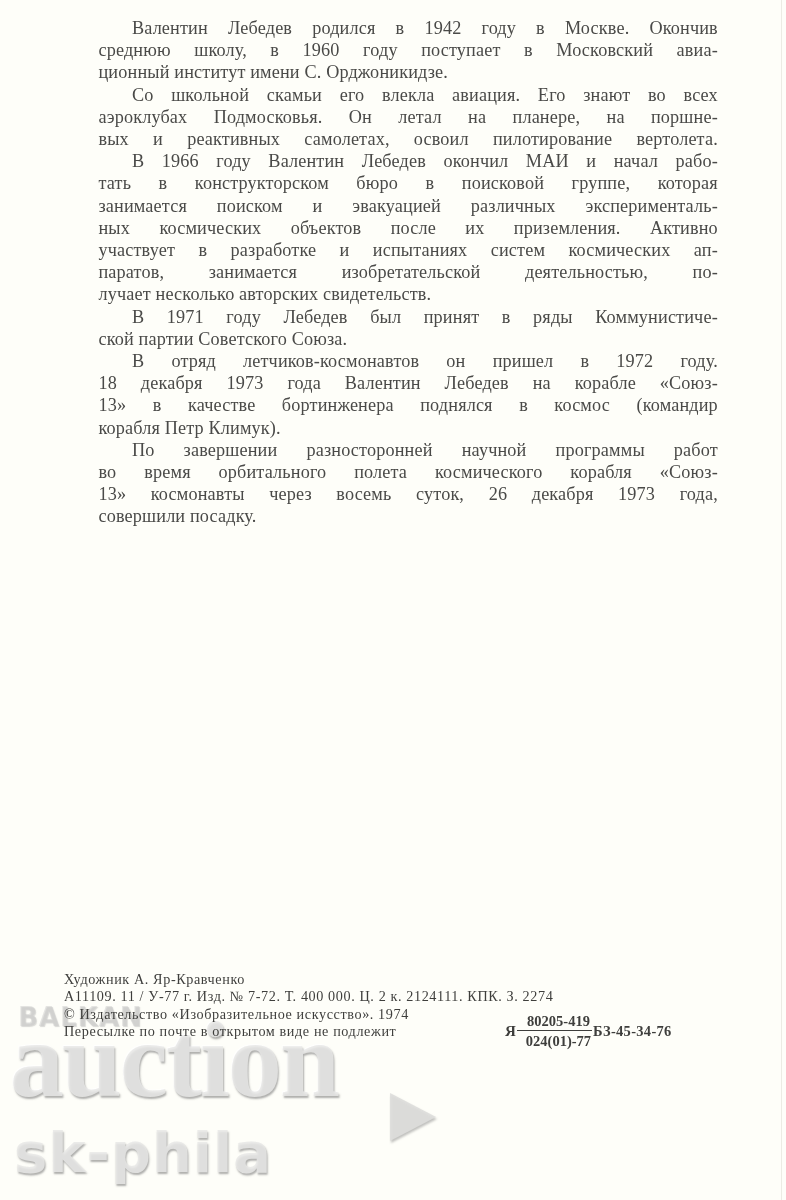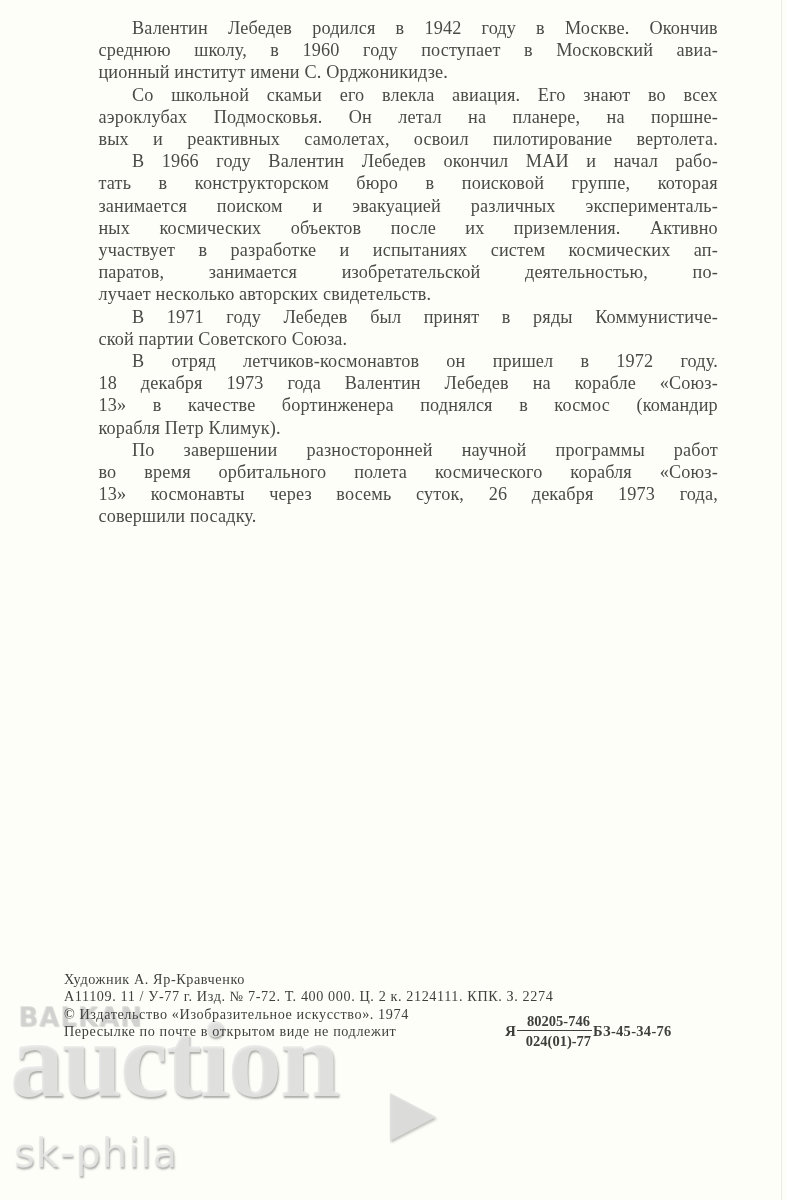--- a/index.html
+++ b/index.html
@@ -143,22 +143,22 @@
       border-top: 24px solid transparent;
       border-bottom: 24px solid transparent;
       border-left: 46px solid rgba(222,222,220,0.9);
       filter: drop-shadow(1px 2px 1px rgba(120,120,120,0.5));
     }
     .wm-skphila {
       position: absolute;
       left: 14px;
       top: 128px;
       font-family: "DejaVu Sans", "Liberation Sans", sans-serif;
-      font-weight: normal;
-      font-size: 40px;
+      font-weight: bold;
+      font-size: 56px;
       line-height: 50px;
       letter-spacing: 1px;
       color: rgba(232,232,230,0.85);
       text-shadow: 1px 2px 2px rgba(110,110,110,0.55);
       text-align: right;
     }
   </style>
 </head>
 <body>
 
@@ -218,17 +218,17 @@
 <div class="imprint">
   <span class="row">Художник А. Яр-Кравченко</span>
   <span class="row">А11109. 11 / У-77 г. Изд. № 7-72. Т. 400 000. Ц. 2 к. 2124111. КПК. З. 2274</span>
   <span class="row">© Издательство «Изобразительное искусство». 1974</span>
   <span class="row">Пересылке по почте в открытом виде не подлежит</span>
 </div>
 
 <div class="fraction-block">
   <span class="ya">Я</span>
   <span class="fraction">
-    <span class="num">80205-746</span>
+    <span class="num">80205-419</span>
     <span class="den">024(01)-77</span>
   </span>
   <span class="code">БЗ-45-34-76</span>
 </div>
 
 </body></html>

